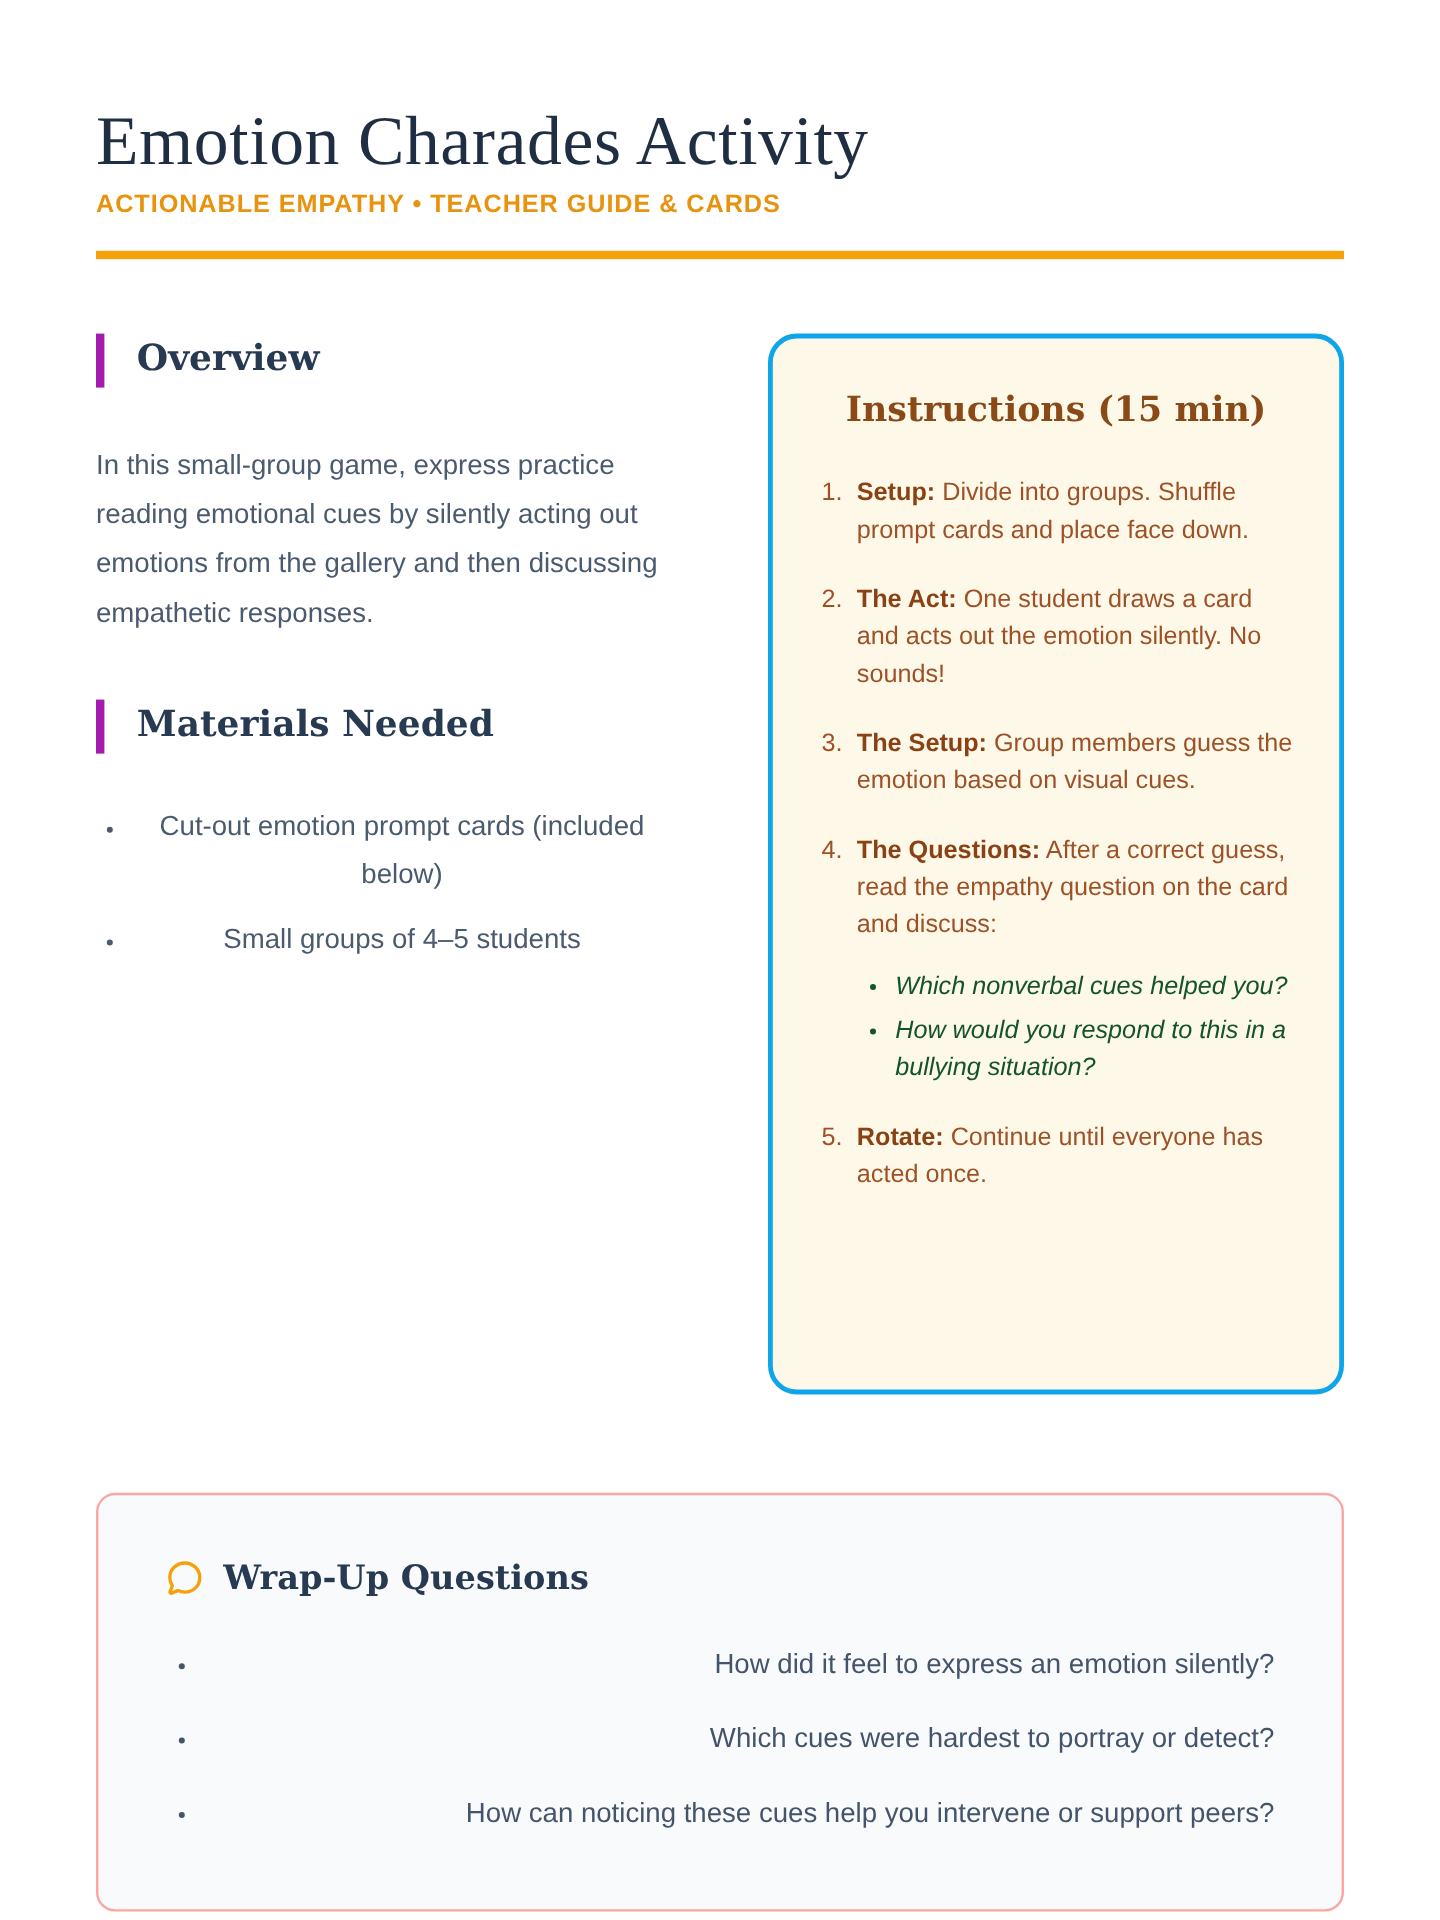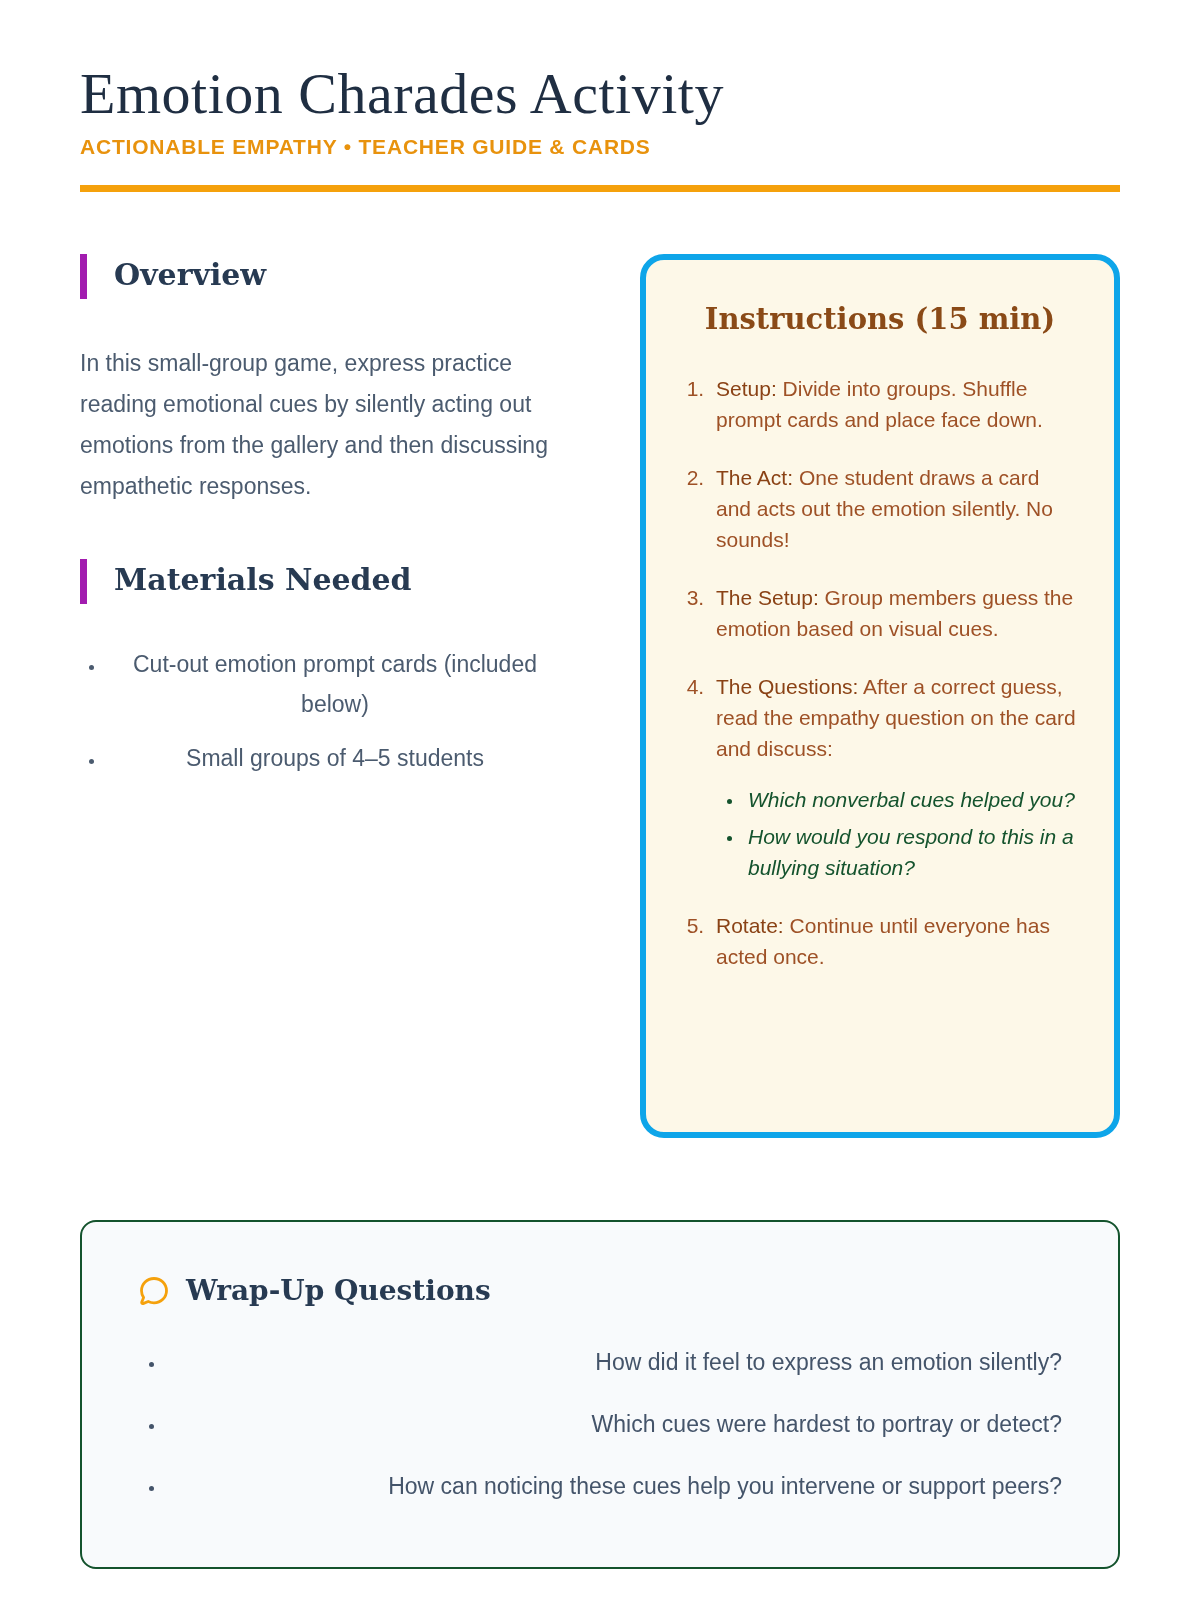--- a/index.html
+++ b/index.html
@@ -6,21 +6,21 @@
   html, body { background: #ffffff; }
   body {
     width: 1200px;
     min-height: 1600px;
     font-family: "Liberation Sans", "DejaVu Sans", sans-serif;
     color: #4b5b6f;
   }
   .page {
     width: 1040px;
     margin: 0 auto;
-    padding-top: 62px;
+    padding-top: 86px;
   }
 
   
   .doc-title {
     font-family: "Liberation Serif", "DejaVu Serif", serif;
     font-weight: 500;
     font-size: 58px;
     line-height: 1.12;
     color: #1f2e42;
     letter-spacing: 0.5px;
@@ -75,21 +75,21 @@
     line-height: 40px;
     color: #4b5b6f;
     text-align: center;
   }
   .materials-list li { padding-left: 8px; margin-bottom: 14px; max-width: 450px; }
   .materials-list li::marker { color: #4b5b6f; font-size: 18px; }
 
   
   .instructions-card {
     background: #fdf8e8;
-    border: 6px solid #0ea5e9;
+    border: 4px solid #0ea5e9;
     border-radius: 24px;
     padding: 42px 38px 44px 38px;
     min-height: 884px;
   }
   .instructions-heading {
     font-family: "DejaVu Serif", "Liberation Serif", serif;
     font-weight: 600;
     font-size: 29px;
     color: #8a4a17;
     text-align: center;
@@ -98,38 +98,38 @@
   .instructions-steps {
     margin-top: 36px;
     padding-left: 26px;
     font-size: 21px;
     line-height: 31px;
     color: #9e5126;
   }
   .instructions-steps > li { padding-left: 6px; margin-bottom: 27px; }
   .instructions-steps > li:last-child { margin-bottom: 0; }
   .instructions-steps > li::marker { color: #9e5126; }
-  .instructions-steps strong { font-weight: 400; color: #8a4215; }
+  .instructions-steps strong { font-weight: 700; color: #8a4215; }
   .sub-questions {
     margin-top: 20px;
     margin-bottom: 4px;
     padding-left: 28px;
     list-style: disc;
     font-style: italic;
     color: #14532d;
   }
   .sub-questions li { padding-left: 4px; margin-bottom: 6px; }
   .sub-questions li::marker { font-size: 17px; }
 
   
   .wrapup-card {
     margin-top: 82px;
     margin-bottom: 24px;
     background: #f8fafc;
-    border: 2px solid #14532d;
+    border: 2px solid #fca5a5;
     border-radius: 16px;
     padding: 52px 56px 52px 56px;
     min-height: 342px;
   }
   .wrapup-header {
     display: flex;
     align-items: center;
     gap: 16px;
   }
   .wrapup-heading {

